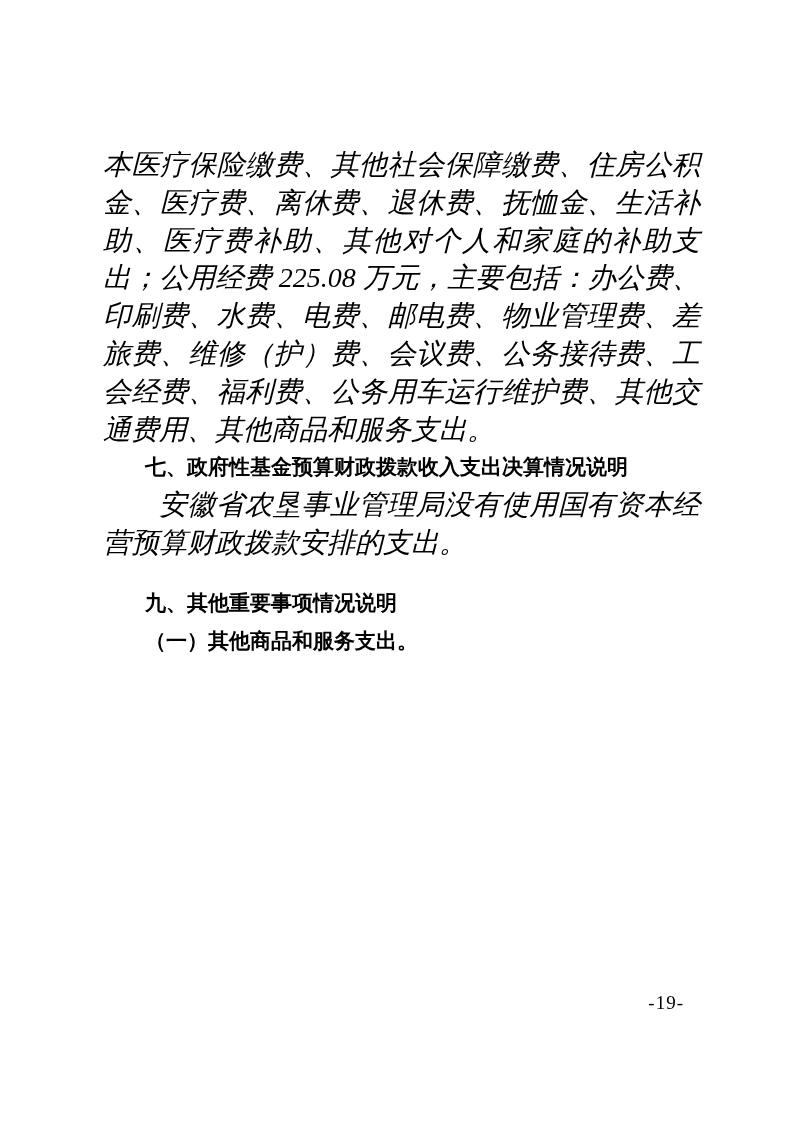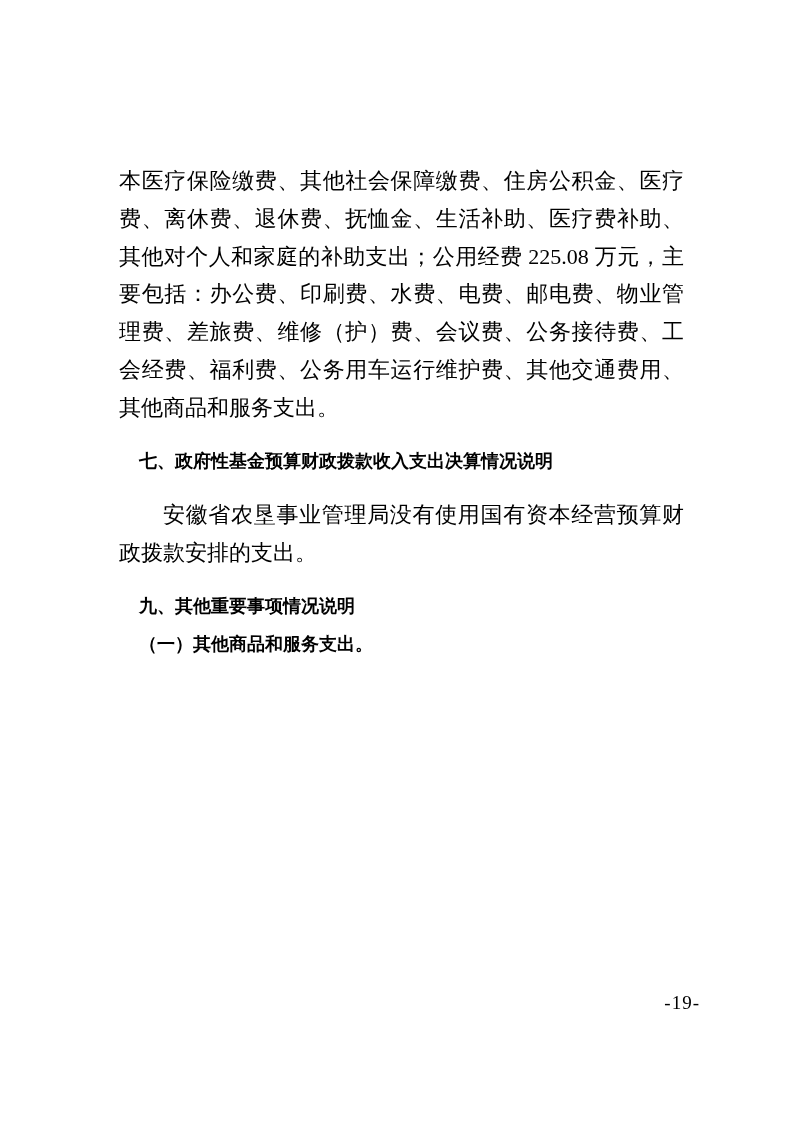--- a/index.html
+++ b/index.html
@@ -16,50 +16,51 @@
     overflow: hidden;
     font-family: "Liberation Serif", "DejaVu Serif", serif;
   }
   .content {
     position: absolute;
     left: 103px;
     top: 146px;
     width: 597px;
   }
   p.body {
-    margin: 16px;
-    font-size: 22px;
+    margin: 0;
+    font-size: 28px;
     line-height: 37.8px;
     text-align: justify;
     letter-spacing: 0;
     word-break: break-all;
+    font-style: italic;
   }
   p.indent {
     text-indent: 2em;
   }
   .heading {
     margin: 0;
-    font-size: 18px;
+    font-size: 21px;
     line-height: 37.8px;
     font-weight: bold;
     font-family: "Liberation Sans", "DejaVu Sans", sans-serif;
     text-indent: 2em;
     text-align: left;
   }
   .gap-top {
-    margin-top: 16px;
+    margin-top: 22px;
   }
   .bold-lead {
     font-weight: bold;
     font-family: "Liberation Sans", "DejaVu Sans", sans-serif;
   }
   .page-number {
     position: absolute;
     top: 992px;
-    right: 94px;
+    right: 110px;
     font-size: 19px;
     line-height: 22px;
     font-family: "Liberation Serif", "DejaVu Serif", serif;
     color: #000000;
     letter-spacing: 1px;
   }
 </style>
 </head>
 <body>
 

